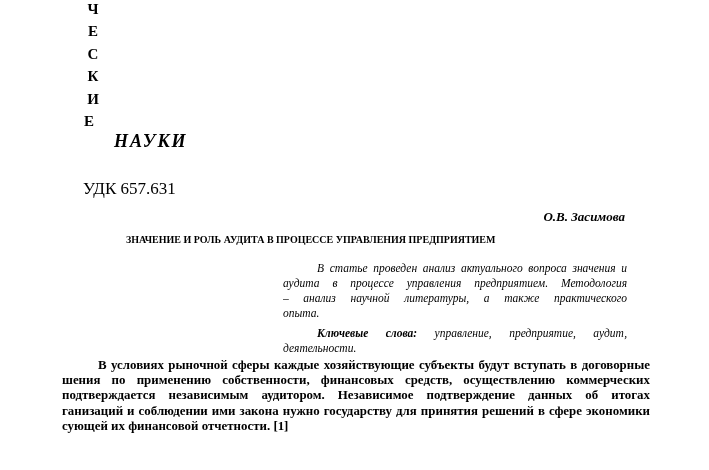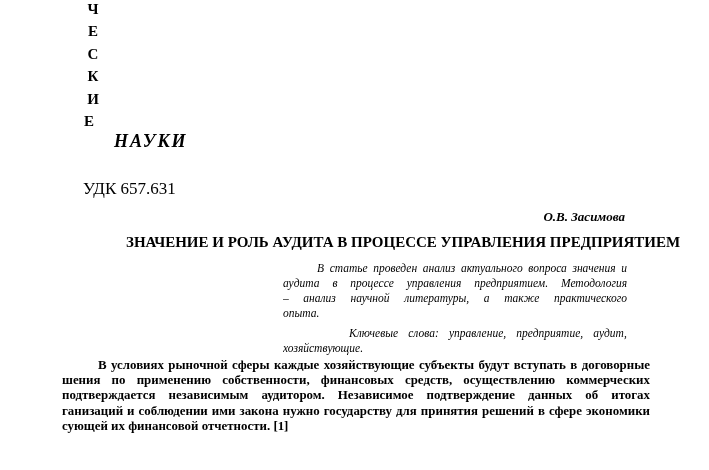--- a/index.html
+++ b/index.html
@@ -56,21 +56,21 @@
     font-weight: bold;
     font-style: italic;
     white-space: nowrap;
     text-align: center;
   }
 
   .title {
     position: absolute;
     left: 126px;
     top: 234px;
-    font-size: 15px;
+    font-size: 10px;
     font-weight: bold;
     white-space: nowrap;
   }
 
   .abstract {
     position: absolute;
     left: 283px;
     top: 261px;
     width: 344px;
     font-size: 11.5px;
@@ -84,21 +84,21 @@
     position: absolute;
     left: 283px;
     top: 326px;
     width: 344px;
     font-size: 11.5px;
     font-style: italic;
     line-height: 15.1px;
   }
   .keywords .line { height: 15.1px; }
   .keywords .kwline1 { text-indent: 34px; }
-  .kw-label { font-weight: normal; margin-left: 32px; }
+  .kw-label { font-weight: bold; }
 
   .body-text {
     position: absolute;
     left: 62px;
     top: 358px;
     width: 588px;
     font-size: 12.9px;
     line-height: 15.2px;
   }
   .body-text .line { height: 15.2px; font-weight: bold; }
@@ -140,21 +140,21 @@
       <div class="line first">В статье проведен анализ актуального вопроса значения и роли</div>
       <div class="line">аудита в процессе управления предприятием. Методология исследования</div>
       <div class="line">– анализ научной литературы, а также практического отечественного</div>
       <div class="line last">опыта.</div>
     </div>
 
   <div class="keywords">
     <div class="line kwline1">
       <span class="kw-label">Ключевые слова:</span><span> управление, предприятие, аудит, аудиторская</span>
     </div>
-    <div class="line last">хозяйствующие.</div>
+    <div class="line last">деятельности.</div>
   </div>
 
   <div class="body-text">
       <div class="line first">В условиях рыночной сферы каждые хозяйствующие субъекты будут вступать в договорные отно-</div>
       <div class="line">шения по применению собственности, финансовых средств, осуществлению коммерческих операций и ин-</div>
       <div class="line">подтверждается независимым аудитором. Независимое подтверждение данных об итогах деятельности ор-</div>
       <div class="line">ганизаций и соблюдении ими закона нужно государству для принятия решений в сфере экономики и нало-</div>
       <div class="line last">сующей их финансовой отчетности. [1]</div>
     </div>
 

